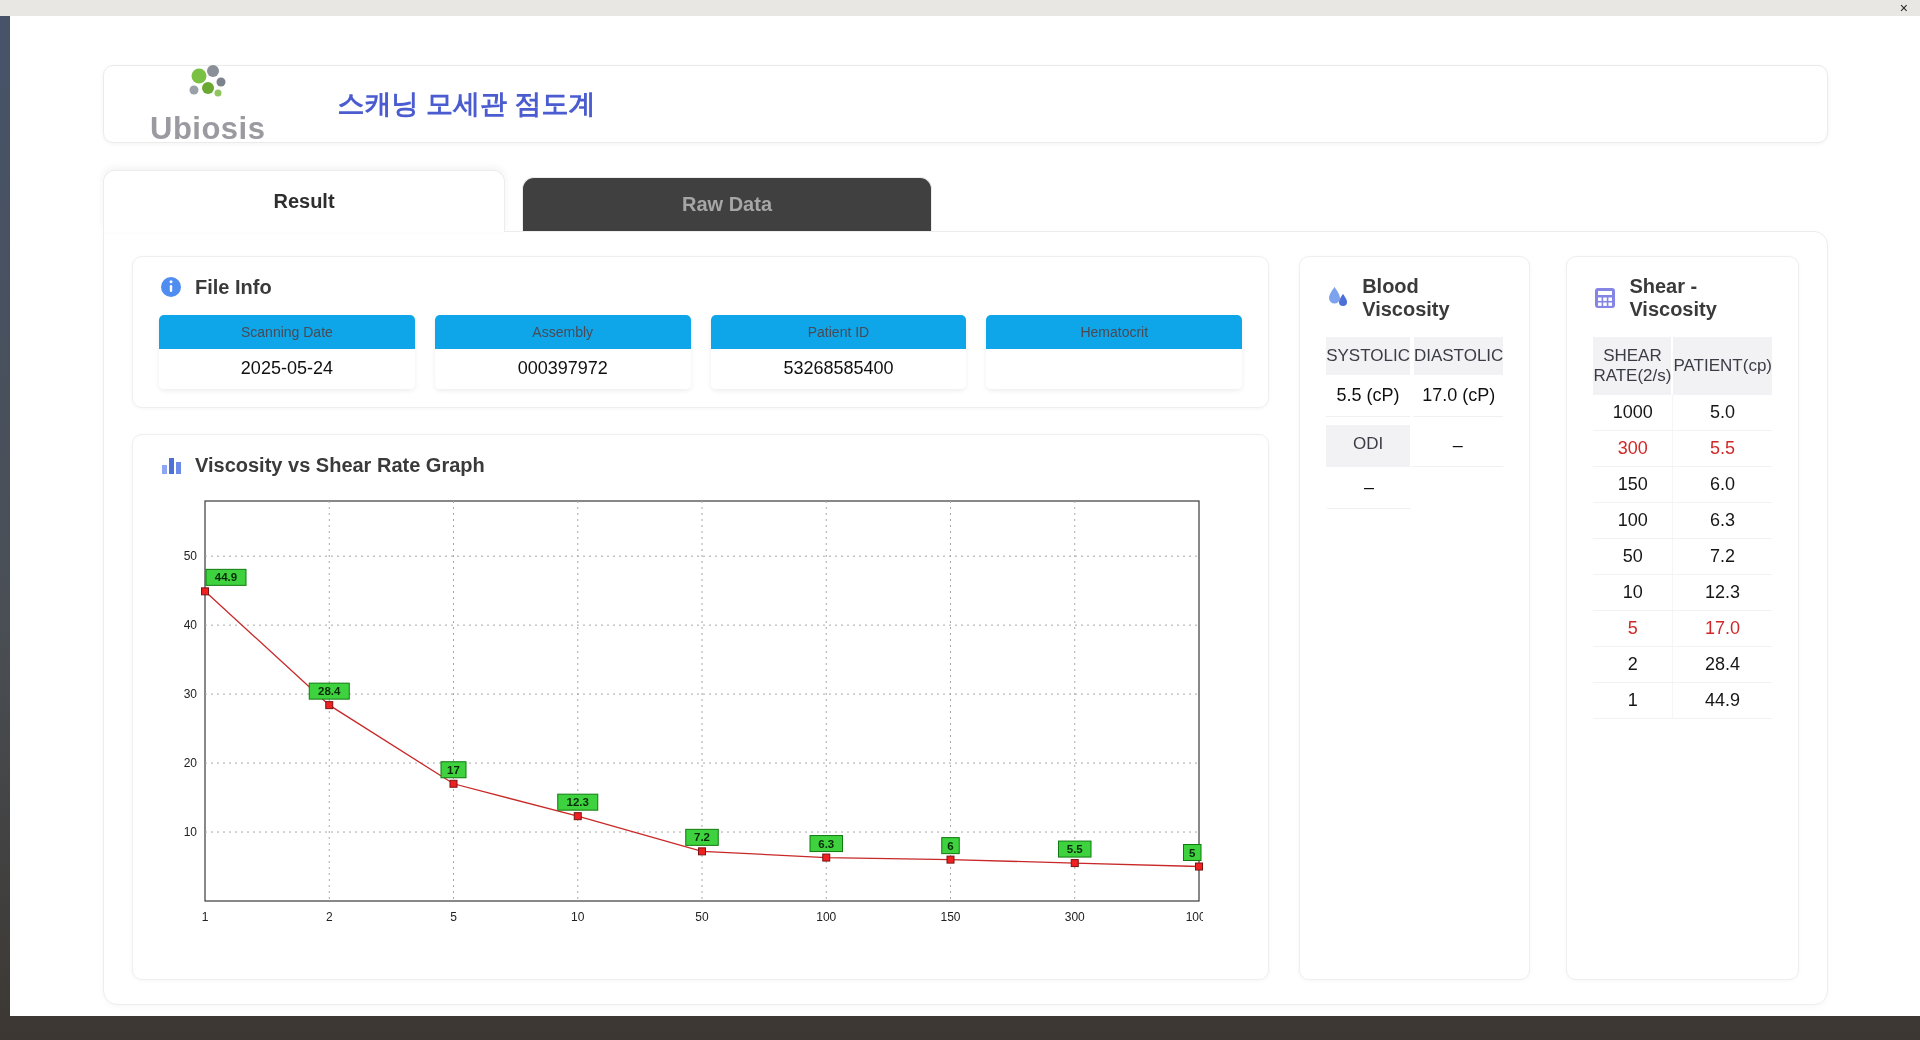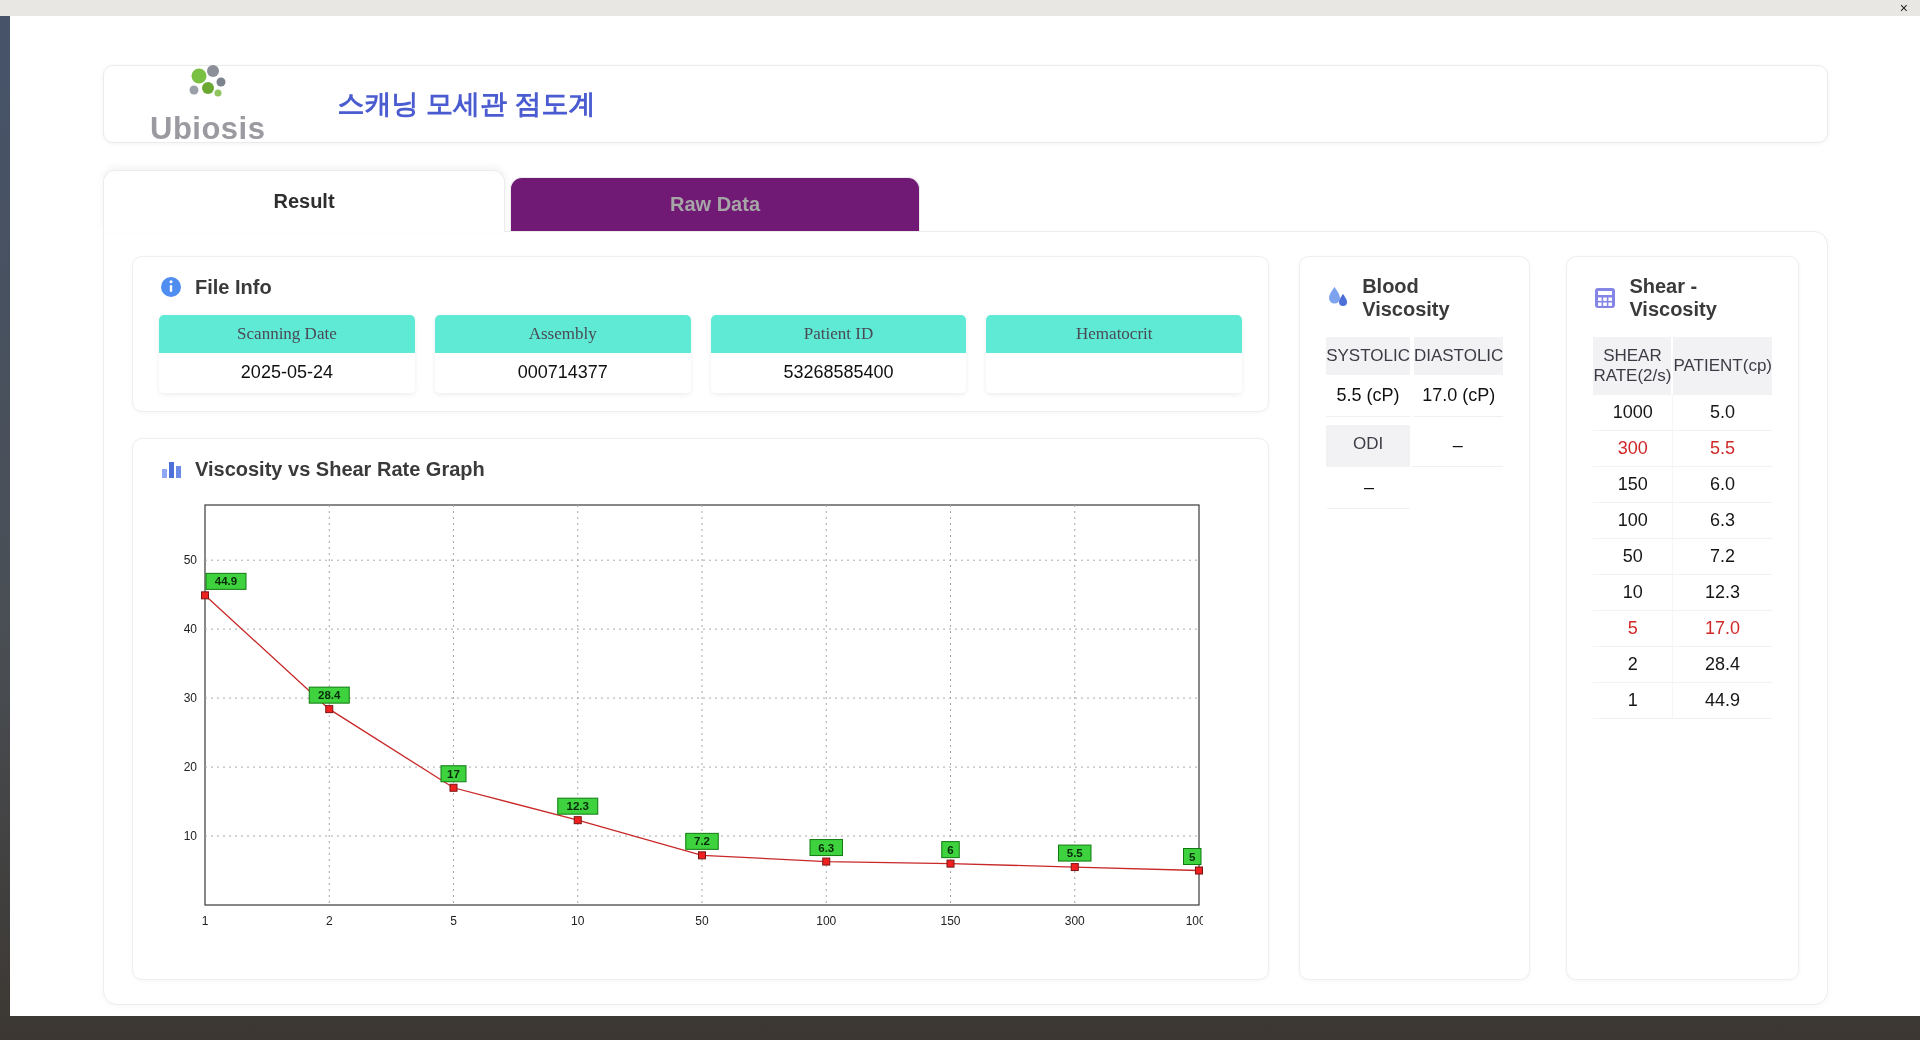--- a/index.html
+++ b/index.html
@@ -36,21 +36,21 @@
   .tab {
     display:flex; align-items:center; justify-content:center;
     border:1px solid #ececec; border-bottom:none;
     border-radius:12px 12px 0 0; font-size:20px; font-weight:700;
   }
   .tab.active {
     width:402px; height:62px; background:#fff; color:#2e2e2e;
     box-shadow:0 -3px 8px rgba(0,0,0,.05); margin-bottom:-1px;
   }
   .tab.inactive {
-    width:410px; height:54px; background:#701a75; color:#a6a6a6; margin-left:5px;
+    width:410px; height:54px; background:#404040; color:#a6a6a6; margin-left:17px;
   }
   
   .panel {
     position:relative; z-index:1; background:#fff;
     border:1px solid #ededed; border-radius:0 14px 14px 14px;
     height:774px; padding:24px 28px; display:flex; gap:30px;
     box-shadow:0 2px 6px rgba(0,0,0,.03);
   }
   .left-col { width:1232px; display:flex; flex-direction:column; gap:26px; }
   .right-col { flex:1; display:flex; flex-direction:row; gap:36px; }
@@ -59,22 +59,22 @@
     padding:18px 26px; box-shadow:0 1px 4px rgba(0,0,0,.04);
   }
   .card-title {
     display:flex; align-items:center; gap:12px;
     font-size:20px; font-weight:700; color:#3a3a3a; margin-bottom:16px;
   }
   
   .fields { display:flex; gap:20px; }
   .field { flex:1; border-radius:5px; overflow:hidden; box-shadow:0 2px 5px rgba(0,0,0,.07); }
   .field-label {
-    background:#5eead4; text-align:center; padding:9px 0;
-    font-size:17px; color:#4a4a55; font-weight:500;font-family:Liberation Serif, serif;
+    background:#0ea5e9; text-align:center; padding:9px 0;
+    font-size:14px; color:#4a4a55; font-weight:500;
   }
   .field-value {
     background:#fff; text-align:center; padding:9px 0; min-height:40px;
     font-size:18px; color:#101010;
   }
   
   .graph-card { flex:1; }
   .chart-wrap { width:100%; }
   svg.chart { display:block; width:1044px; height:445px; }
   
@@ -148,21 +148,21 @@
           </span>
           <span>File Info</span>
         </div>
         <div class="fields">
           <div class="field">
             <div class="field-label">Scanning Date</div>
             <div class="field-value">2025-05-24</div>
           </div>
           <div class="field">
             <div class="field-label">Assembly</div>
-            <div class="field-value">000714377</div>
+            <div class="field-value">000397972</div>
           </div>
           <div class="field">
             <div class="field-label">Patient ID</div>
             <div class="field-value">53268585400</div>
           </div>
           <div class="field">
             <div class="field-label">Hematocrit</div>
             <div class="field-value"></div>
           </div>
         </div>

